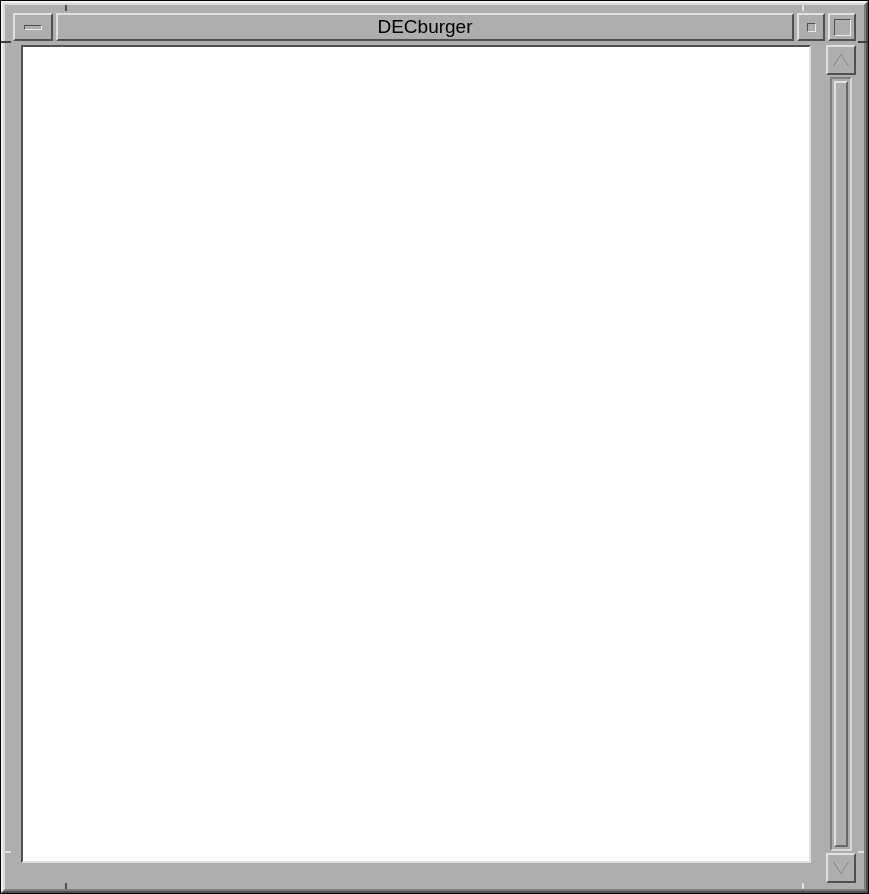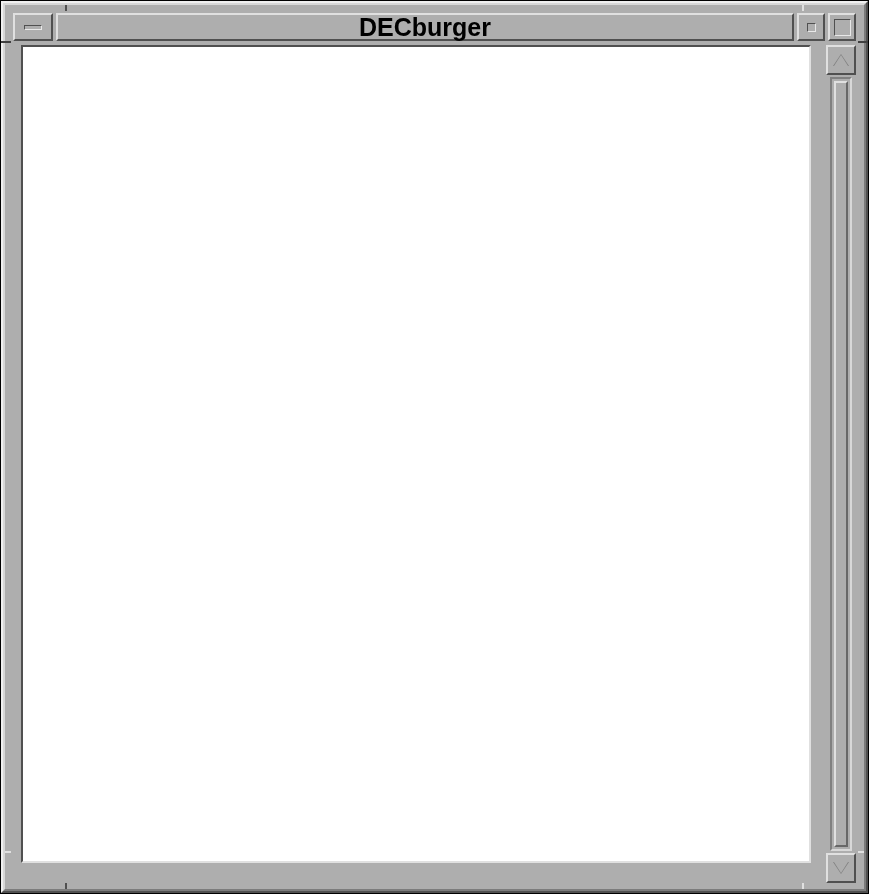--- a/index.html
+++ b/index.html
@@ -84,22 +84,22 @@
       flex: 1;
       height: 28px;
       background: #aeaeae;
       border-top: 2px solid #e0e0e0;
       border-left: 2px solid #e0e0e0;
       border-right: 2px solid #505050;
       border-bottom: 2px solid #505050;
       display: flex;
       align-items: center;
       justify-content: center;
-      font-weight: bold;
-      font-size: 25px;
+      font-weight: normal;
+      font-size: 19px;
       color: #000;
       cursor: move;
     }
     
     .minimize-button {
       width: 28px;
       height: 28px;
       background: #aeaeae;
       border-top: 2px solid #e0e0e0;
       border-left: 2px solid #e0e0e0;

